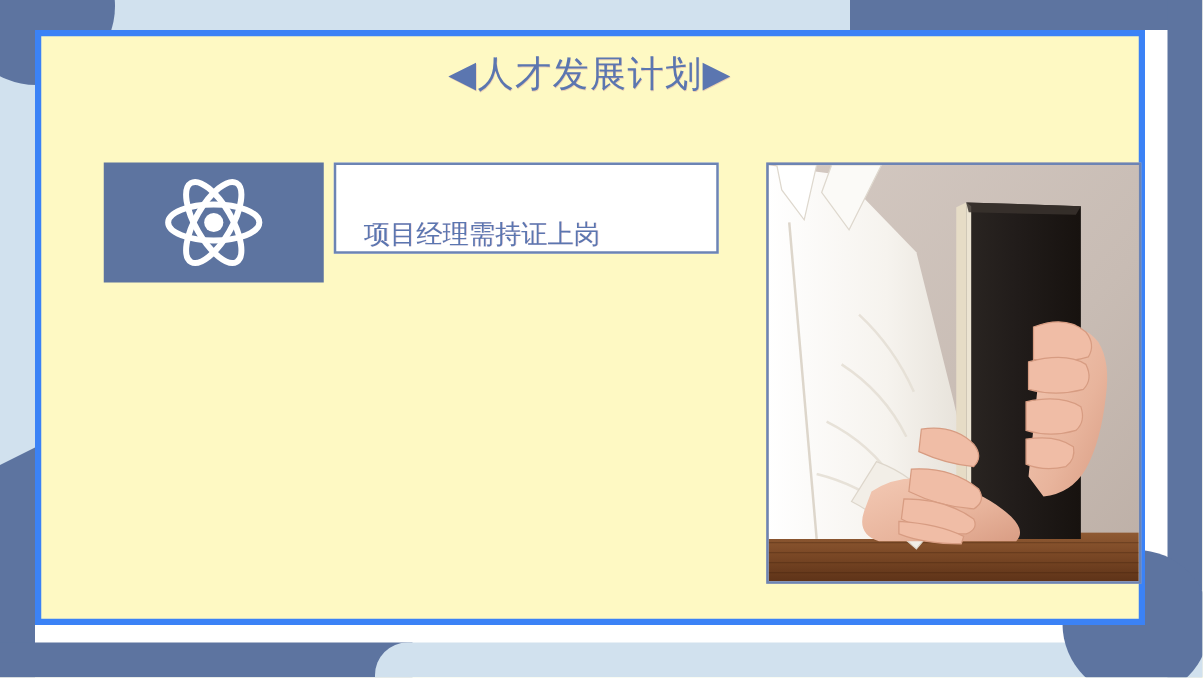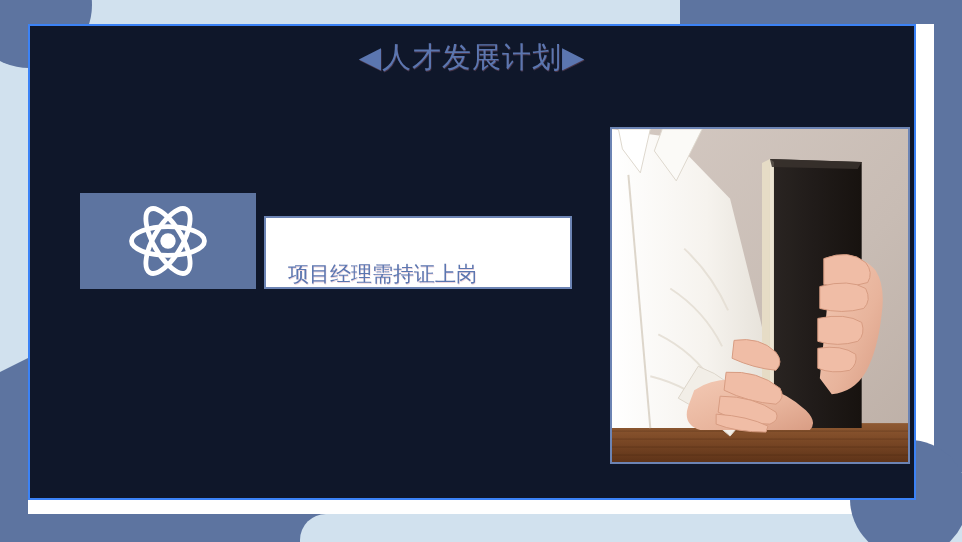--- a/index.html
+++ b/index.html
@@ -129,22 +129,22 @@
     background: #5d74a0;
   }
 
   
   .frame {
     position: absolute;
     left: 28px;
     top: 24px;
     right: 46px;
     bottom: 42px;
-    background: #0f172a;
-    border: 2px solid #3b82f6;
+    background: #fef9c3;
+    border: 5px solid #3b82f6;
     box-sizing: border-box;
   }
 
   
   .title {
     position: absolute;
     left: 0;
     right: 0;
     top: 14px;
     text-align: center;
@@ -172,21 +172,21 @@
     width: 492px;
     height: 337px;
     display: flex;
     flex-direction: column;
     justify-content: space-between;
   }
 
   .row {
     display: flex;
     height: 162px;
-    align-items: flex-end;
+    align-items: flex-start;
   }
 
   .icon-box {
     width: 176px;
     background: #5d74a0;
     display: flex;
     align-items: center;
     justify-content: center;
     flex: none;
   }

